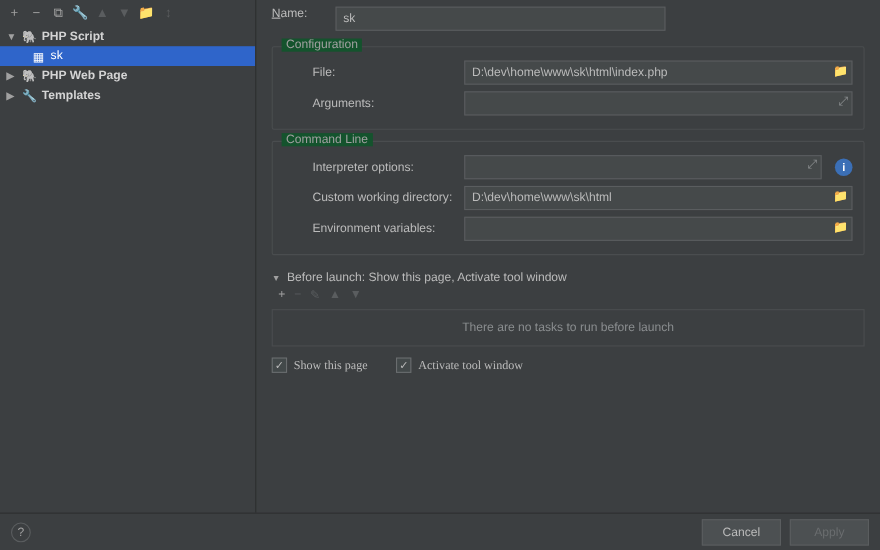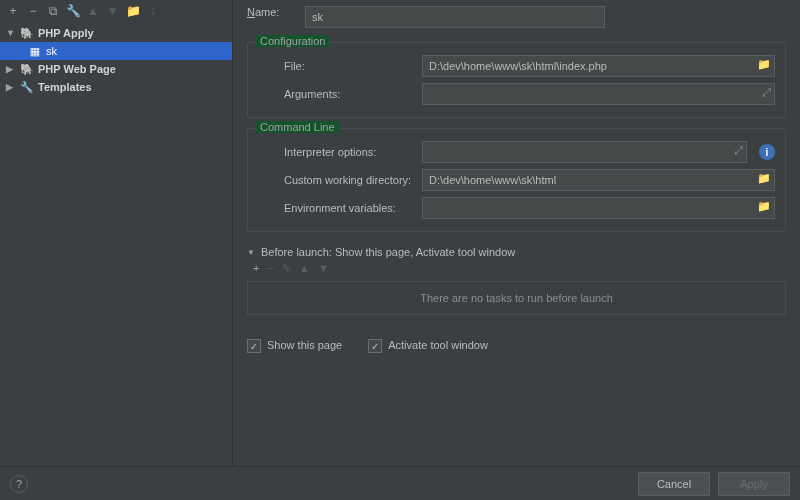--- a/index.html
+++ b/index.html
@@ -118,21 +118,21 @@
   color: #a0a0a0;
 }
 .mini-toolbar .dis { color: #5a5d5f; }
 .tasks-box {
   border: 1px solid #4a4d4f;
   height: 34px;
   display: flex; align-items: center; justify-content: center;
   color: #8a8d8f;
   margin-top: 2px;
 }
-.show-row { display: flex; gap: 6px; margin-top: 24px; }
+.show-row { display: flex; align-items: center; gap: 6px; margin-top: 10px; font-family: Liberation Serif, serif; }
 .show-row .sp { width: 14px; }
 .footer {
   height: 34px;
   border-top: 1px solid #2d2f30;
   display: flex; align-items: center;
   padding: 0 10px;
 }
 .help {
   width: 18px; height: 18px; border: 1px solid #5a5d5f; border-radius: 9px;
   display: inline-flex; align-items: center; justify-content: center;
@@ -159,21 +159,21 @@
       <span class="ico">🔧</span>
       <span class="ico dis">▲</span>
       <span class="ico dis">▼</span>
       <span class="ico">📁</span>
       <span class="ico dis">↕</span>
     </div>
     <div class="tree">
       <div class="tree-row bold">
         <span class="tw">▼</span>
         <span class="node-ico php-ico">🐘</span>
-        <span>PHP Apply</span>
+        <span>PHP Script</span>
       </div>
       <div class="tree-row indent selected">
         <span class="node-ico">▦</span>
         <span>sk</span>
       </div>
       <div class="tree-row bold">
         <span class="tw">▶</span>
         <span class="node-ico php-ico">🐘</span>
         <span>PHP Web Page</span>
       </div>

